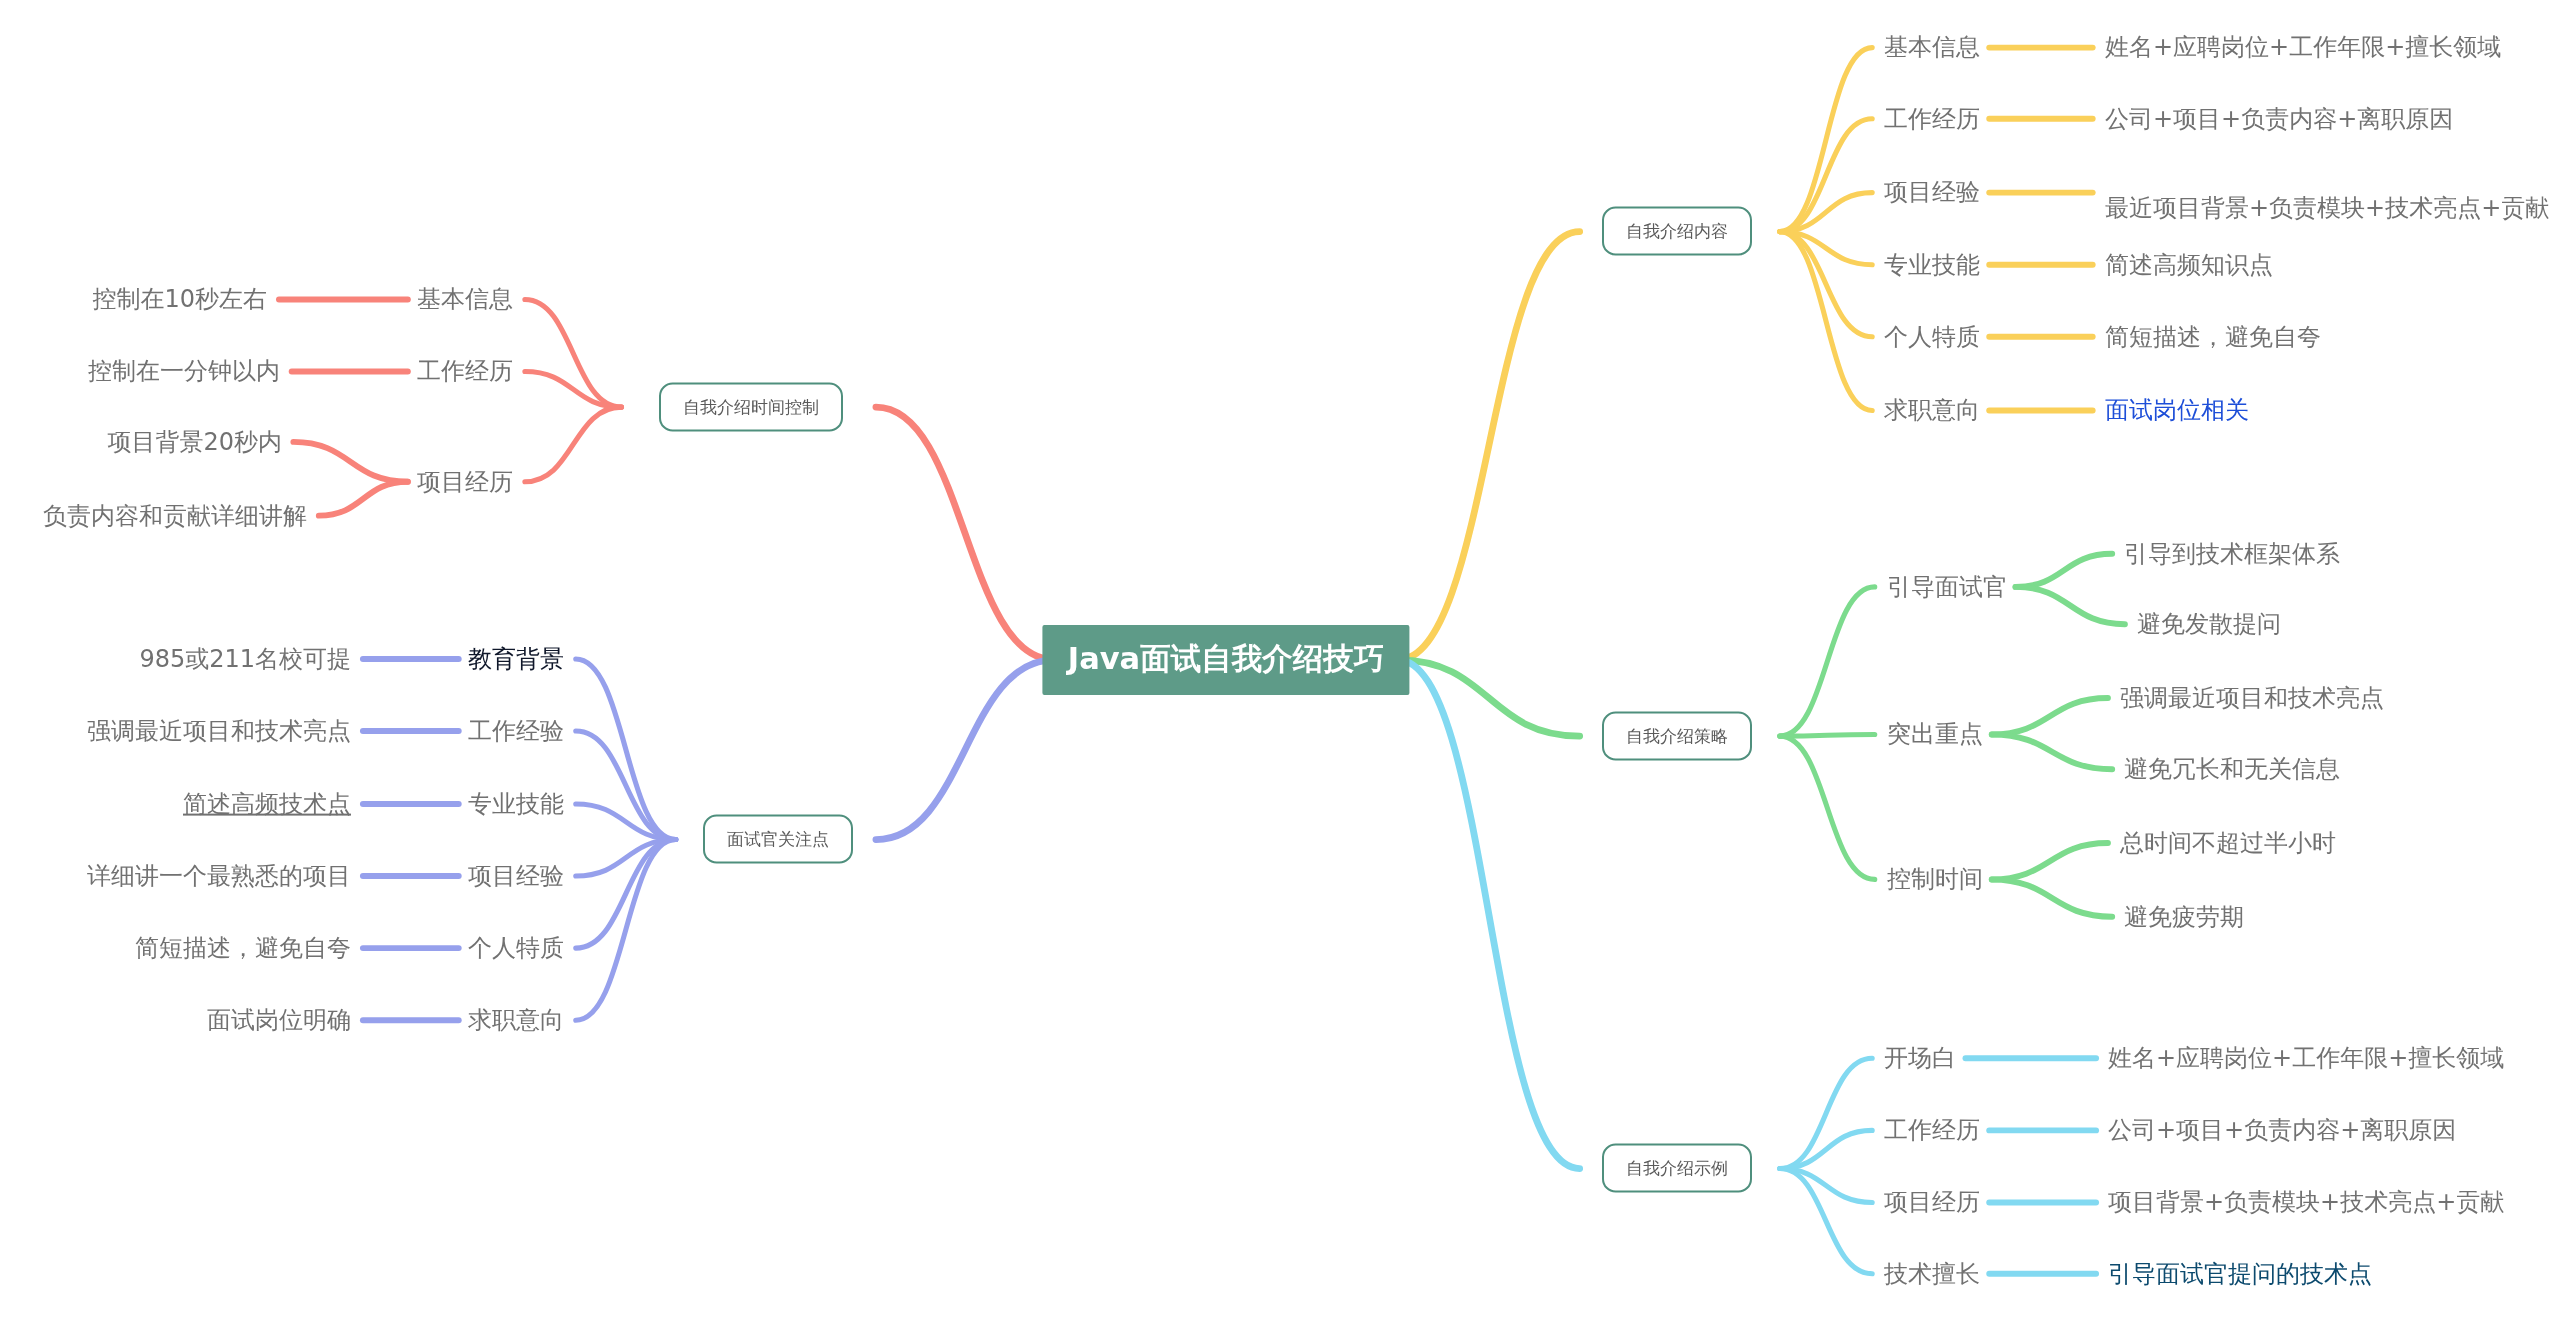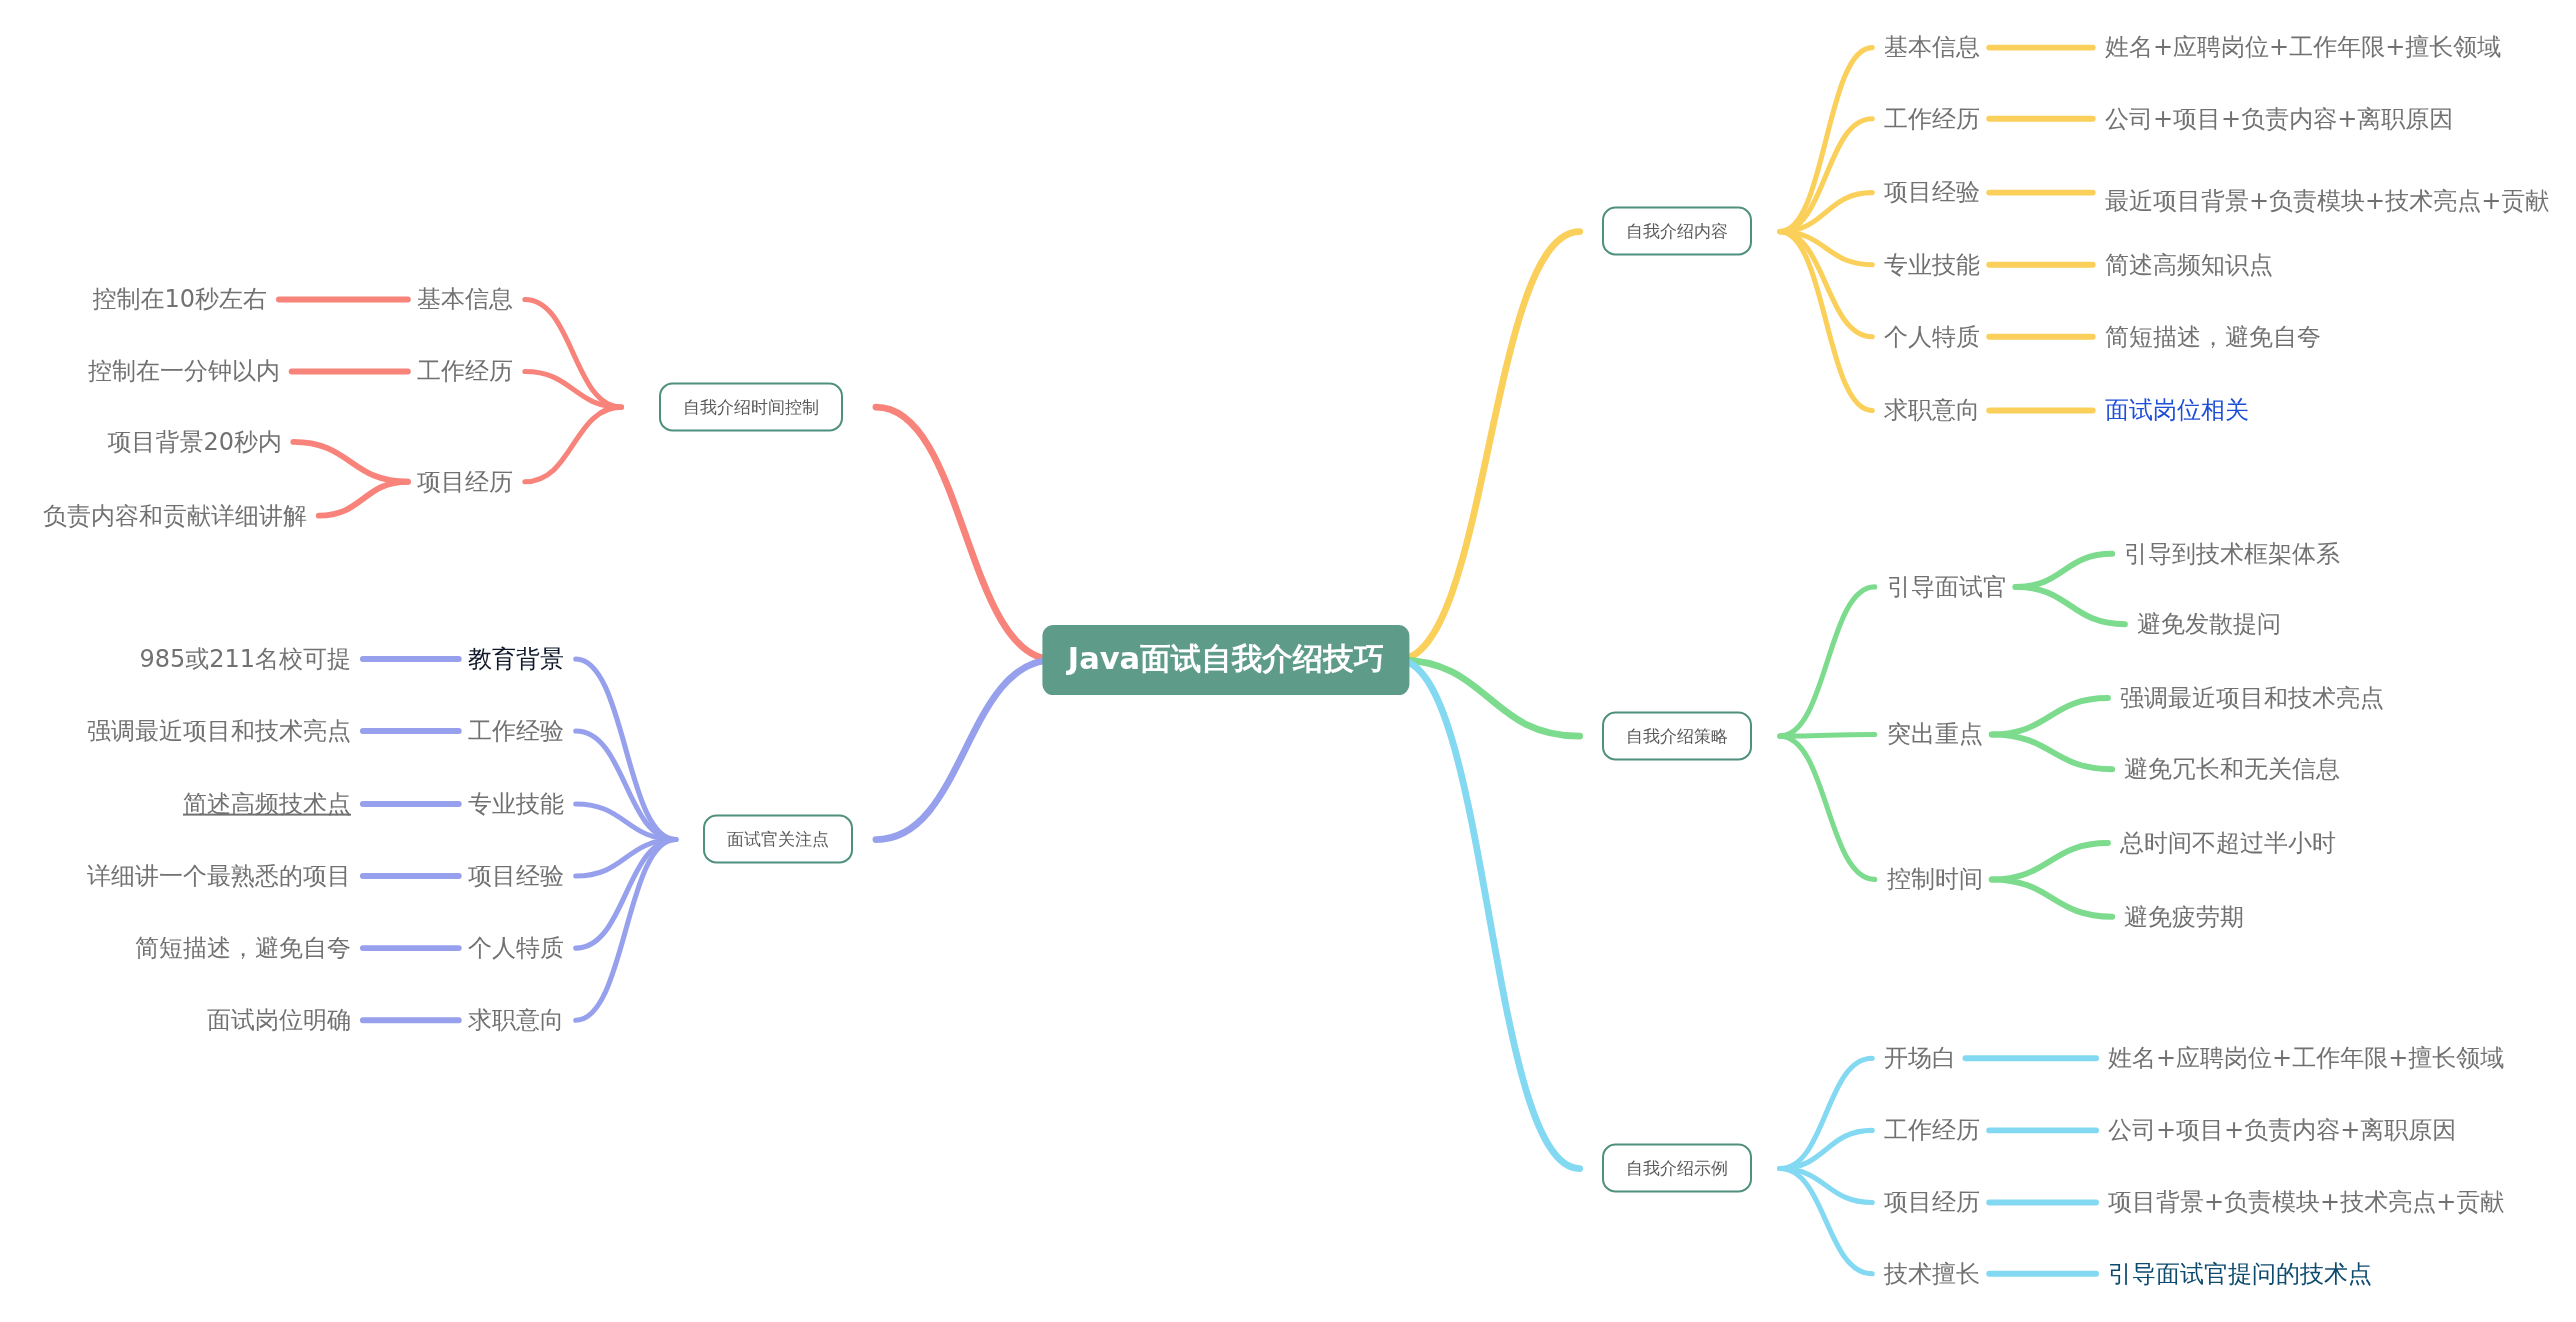--- a/index.html
+++ b/index.html
@@ -5,21 +5,21 @@
   html,body{margin:0;padding:0;background:#ffffff;width:2576px;height:1323px;overflow:hidden;}
   #stage{position:relative;width:2576px;height:1323px;background:#ffffff;
          font-family:"DejaVu Sans","Liberation Sans",sans-serif;}
   #wires{position:absolute;left:0;top:0;z-index:1;}
   .txt{position:absolute;z-index:2;transform:translateY(-50%);white-space:nowrap;
        font-size:24px;color:#717171;line-height:1.2;}
   .l1{position:absolute;z-index:3;transform:translate(-50%,-50%);white-space:nowrap;
       background:#ffffff;border:2.5px solid #4F8F7D;border-radius:13.6px;
       padding:11px 22px;font-size:17px;color:#5A5A5A;}
   .root{position:absolute;z-index:4;transform:translate(-50%,-50%);white-space:nowrap;
-      background:#5E9B88;border-radius:11px;padding:14.4px 25.4px;
+      background:#5E9B88;border-radius:2px;padding:14.4px 25.4px;
       font-size:30.5px;font-weight:bold;color:#ffffff;}
 </style>
 </head>
 <body>
 
 <div id="stage">
   <svg id="wires" width="2576" height="1323" viewBox="0 0 3038 1560">
       <path d="M 1243.2734375 778 C 1138.13671875 778 1138.13671875 480 1033 480" stroke="#F8837A" stroke-width="8" fill="none" stroke-linecap="round"></path>
       <path d="M 733 480 C 676 480 676 353 619 353" stroke="#F8837A" stroke-width="6" fill="none" stroke-linecap="round"></path>
       <path d="M 481 353 C 405 353 405 353 329 353" stroke="#F8837A" stroke-width="7" fill="none" stroke-linecap="round"></path>
@@ -95,21 +95,21 @@
     <div class="txt" style="right: 2012px; top: 948px; color: rgb(113, 113, 113);">个人特质</div>
     <div class="txt" style="right: 2225px; top: 948px; color: rgb(113, 113, 113);">简短描述，避免自夸</div>
     <div class="txt" style="right: 2012px; top: 1020px; color: rgb(113, 113, 113);">求职意向</div>
     <div class="txt" style="right: 2225px; top: 1020px; color: rgb(113, 113, 113);">面试岗位明确</div>
     <div class="l1" style="left: 1677px; top: 231px; border-color: rgb(79, 143, 125); color: rgb(90, 90, 90);">自我介绍内容</div>
     <div class="txt" style="left: 1884px; top: 47px; color: rgb(113, 113, 113);">基本信息</div>
     <div class="txt" style="left: 2105px; top: 47px; color: rgb(113, 113, 113);">姓名+应聘岗位+工作年限+擅长领域</div>
     <div class="txt" style="left: 1884px; top: 119px; color: rgb(113, 113, 113);">工作经历</div>
     <div class="txt" style="left: 2105px; top: 119px; color: rgb(113, 113, 113);">公司+项目+负责内容+离职原因</div>
     <div class="txt" style="left: 1884px; top: 192px; color: rgb(113, 113, 113);">项目经验</div>
-    <div class="txt" style="left: 2105px; top: 201px; color: rgb(113, 113, 113);">最近项目背景+负责模块+技术亮点+贡献</div>
+    <div class="txt" style="left: 2105px; top: 208px; color: rgb(113, 113, 113);">最近项目背景+负责模块+技术亮点+贡献</div>
     <div class="txt" style="left: 1884px; top: 265px; color: rgb(113, 113, 113);">专业技能</div>
     <div class="txt" style="left: 2105px; top: 265px; color: rgb(113, 113, 113); text-align: right;">简述高频知识点</div>
     <div class="txt" style="left: 1884px; top: 337px; color: rgb(113, 113, 113);">个人特质</div>
     <div class="txt" style="left: 2105px; top: 337px; color: rgb(113, 113, 113);">简短描述，避免自夸</div>
     <div class="txt" style="left: 1884px; top: 410px; color: rgb(113, 113, 113);">求职意向</div>
     <div class="txt" style="left: 2105px; top: 410px; color: #1d4ed8;">面试岗位相关</div>
     <div class="l1" style="left: 1677px; top: 736px; border-color: rgb(79, 143, 125); color: rgb(90, 90, 90);">自我介绍策略</div>
     <div class="txt" style="left: 1887px; top: 587px; color: rgb(113, 113, 113);">引导面试官</div>
     <div class="txt" style="left: 2124px; top: 554px; color: rgb(113, 113, 113);">引导到技术框架体系</div>
     <div class="txt" style="left: 2137px; top: 624px; color: rgb(113, 113, 113);">避免发散提问</div>

